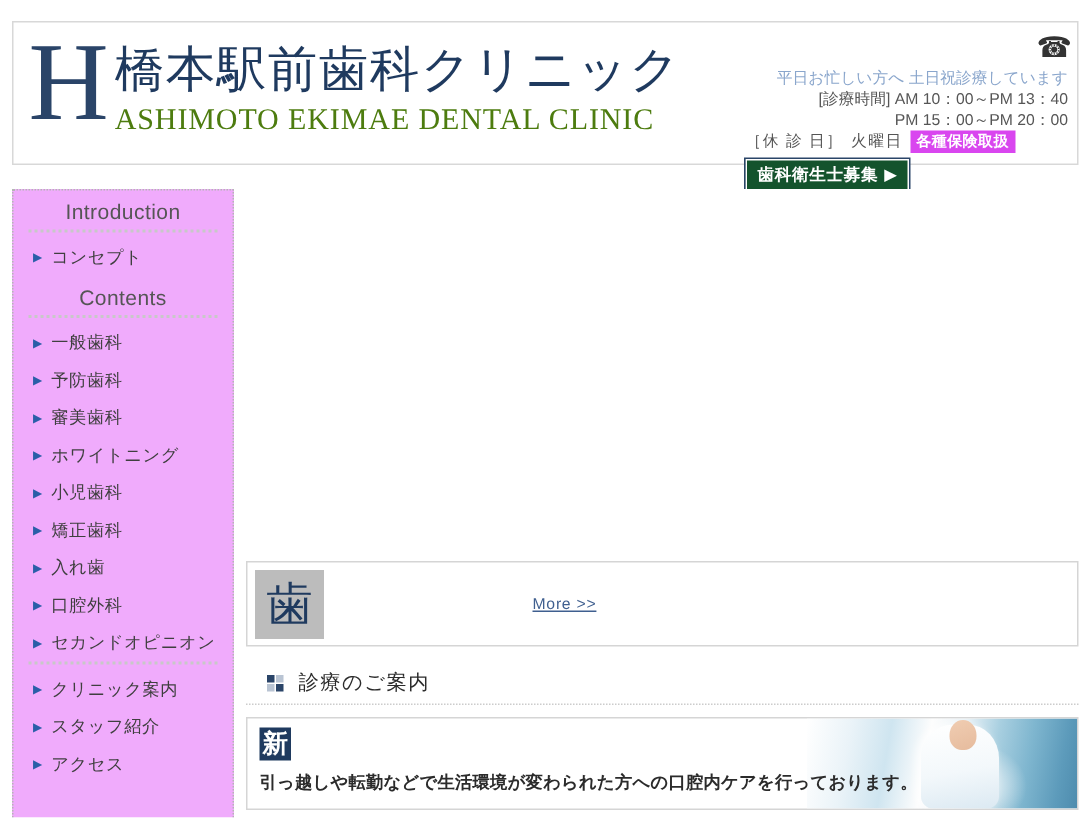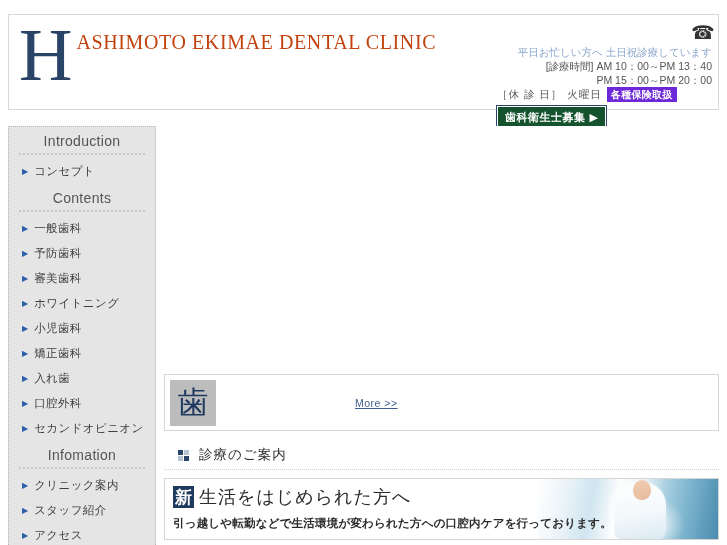--- a/index.html
+++ b/index.html
@@ -58,21 +58,21 @@
     font-size: 33px;
     line-height: 1.15;
     color: #1f3a5f;
     letter-spacing: 1px;
     white-space: nowrap;
   }
   .logo-en {
     font-family: "Liberation Serif", "DejaVu Serif", serif;
     font-size: 20px;
     line-height: 1.3;
-    color: #c2410c;
+    color: #4d7c0f;
     letter-spacing: 0.6px;
     white-space: nowrap;
     margin-top: 2px;
   }
 
   .contact {
     position: absolute;
     right: 6px;
     top: 4px;
     width: 215px;
@@ -122,21 +122,21 @@
     gap: 5px;
     line-height: 15px;
     white-space: nowrap;
   }
   .closed-txt {
     font-size: 10.5px;
     color: #555555;
     letter-spacing: 1px;
   }
   .badge-ins {
-    background: #6d28d9;
+    background: #d946ef;
     color: #ffffff;
     font-size: 10px;
     font-weight: bold;
     padding: 2px 4px 2px 4px;
     line-height: 11px;
     letter-spacing: 0.3px;
     display: inline-block;
   }
   .btn-recruit {
     display: inline-flex;
@@ -158,21 +158,21 @@
   
   .sidebar {
     position: absolute;
     left: 8px;
     top: 126px;
     width: 148px;
     height: 419px;
     border-left: 1px dotted #b5b5b5;
     border-right: 1px dotted #b5b5b5;
     border-top: 1px dotted #b5b5b5;
-    background: #e5e5e5;
+    background: #f0abfc;
     box-sizing: border-box;
     overflow: hidden;
   }
   .nav-head {
     text-align: center;
     font-size: 14px;
     color: #555555;
     padding: 6px 0 4px 0;
     letter-spacing: 0.3px;
   }
@@ -376,20 +376,21 @@
 </head>
 <body>
 
 <div class="page">
 
   <div class="header">
 
     <div class="logo-block">
       <div class="logo-h">H</div>
       <div class="logo-text">
+        <div class="logo-jp">橋本駅前歯科クリニック</div>
         <div class="logo-en">ASHIMOTO EKIMAE DENTAL CLINIC</div>
       </div>
     </div>
 
     <div class="contact">
       <div class="tel-row">
         <span class="tel-icon">☎</span>
       </div>
       <div class="catch">平日お忙しい方へ 土日祝診療しています</div>
       <div class="hours">
@@ -458,21 +459,20 @@
         <span class="nav-arrow">▶</span>
         <span class="nav-label">口腔外科</span>
       </div>
       <div class="nav-item">
         <span class="nav-arrow">▶</span>
         <span class="nav-label">セカンドオピニオン</span>
       </div>
     </div>
 
     <div>
-      <div class="nav-head">Infomation</div>
       <div class="nav-rule"></div>
       <div class="nav-item">
         <span class="nav-arrow">▶</span>
         <span class="nav-label">クリニック案内</span>
       </div>
       <div class="nav-item">
         <span class="nav-arrow">▶</span>
         <span class="nav-label">スタッフ紹介</span>
       </div>
       <div class="nav-item">
@@ -499,21 +499,20 @@
       </span>
       <span class="sec-title">診療のご案内</span>
     </div>
     <div class="sec-rule"></div>
 
     <div class="banner">
       <div class="banner-photo"></div>
       <div class="banner-inner">
         <div class="banner-line1">
           <span class="banner-new">新</span>
-          <span class="banner-title">生活をはじめられた方へ</span>
         </div>
         <div class="banner-sub">引っ越しや転勤などで生活環境が変わられた方への口腔内ケアを行っております。</div>
       </div>
     </div>
 
   </div>
 
 </div>
 
 </body></html>

